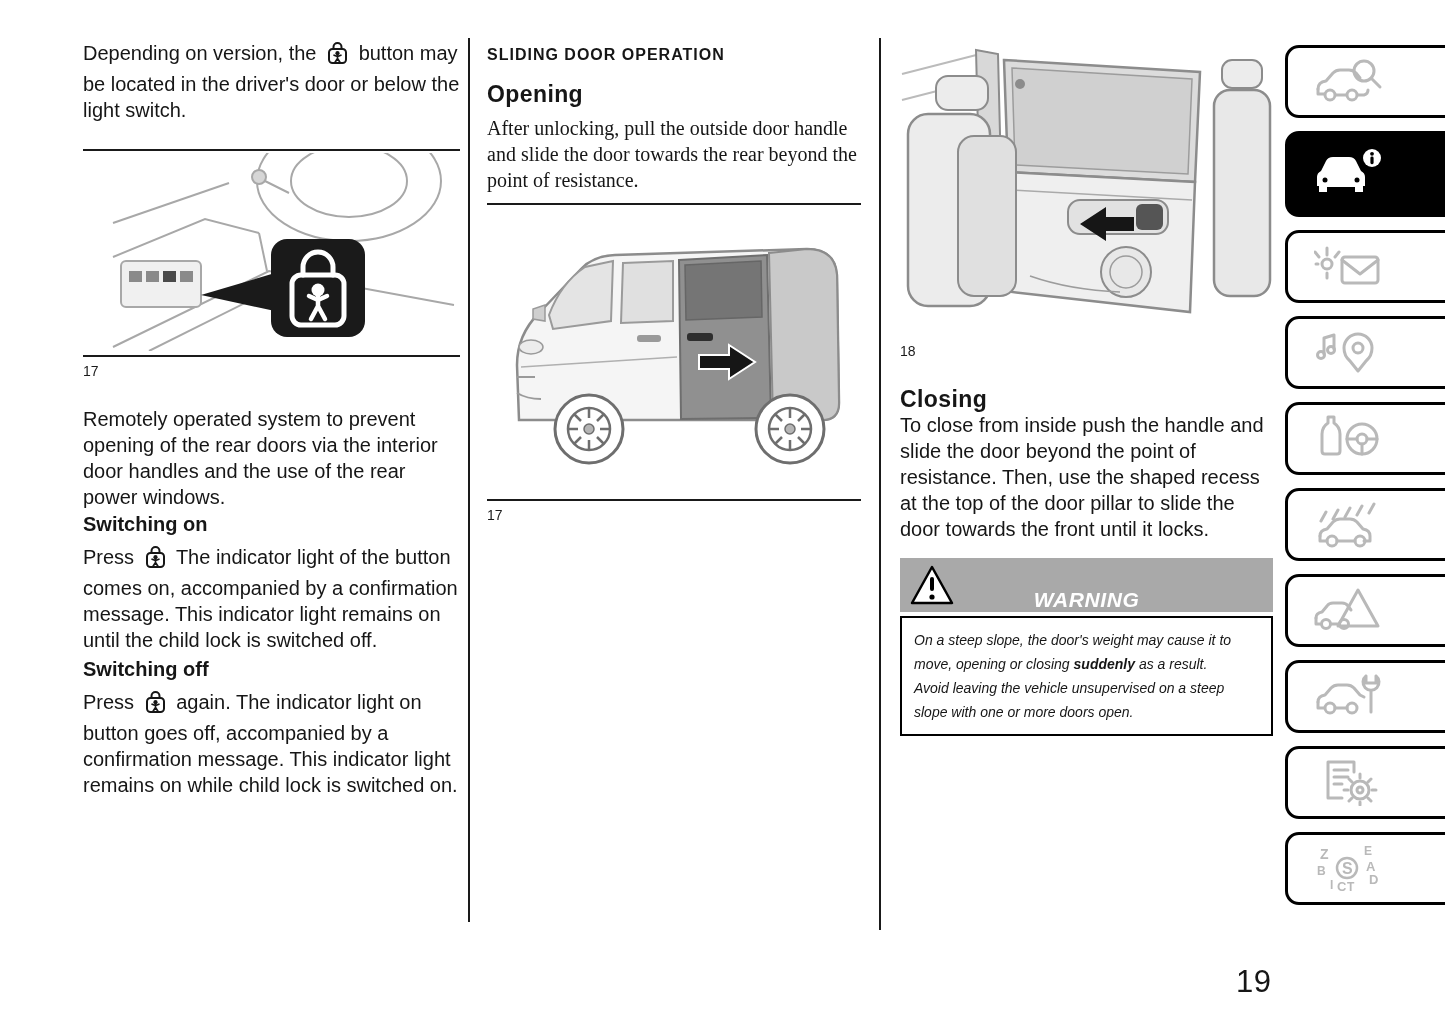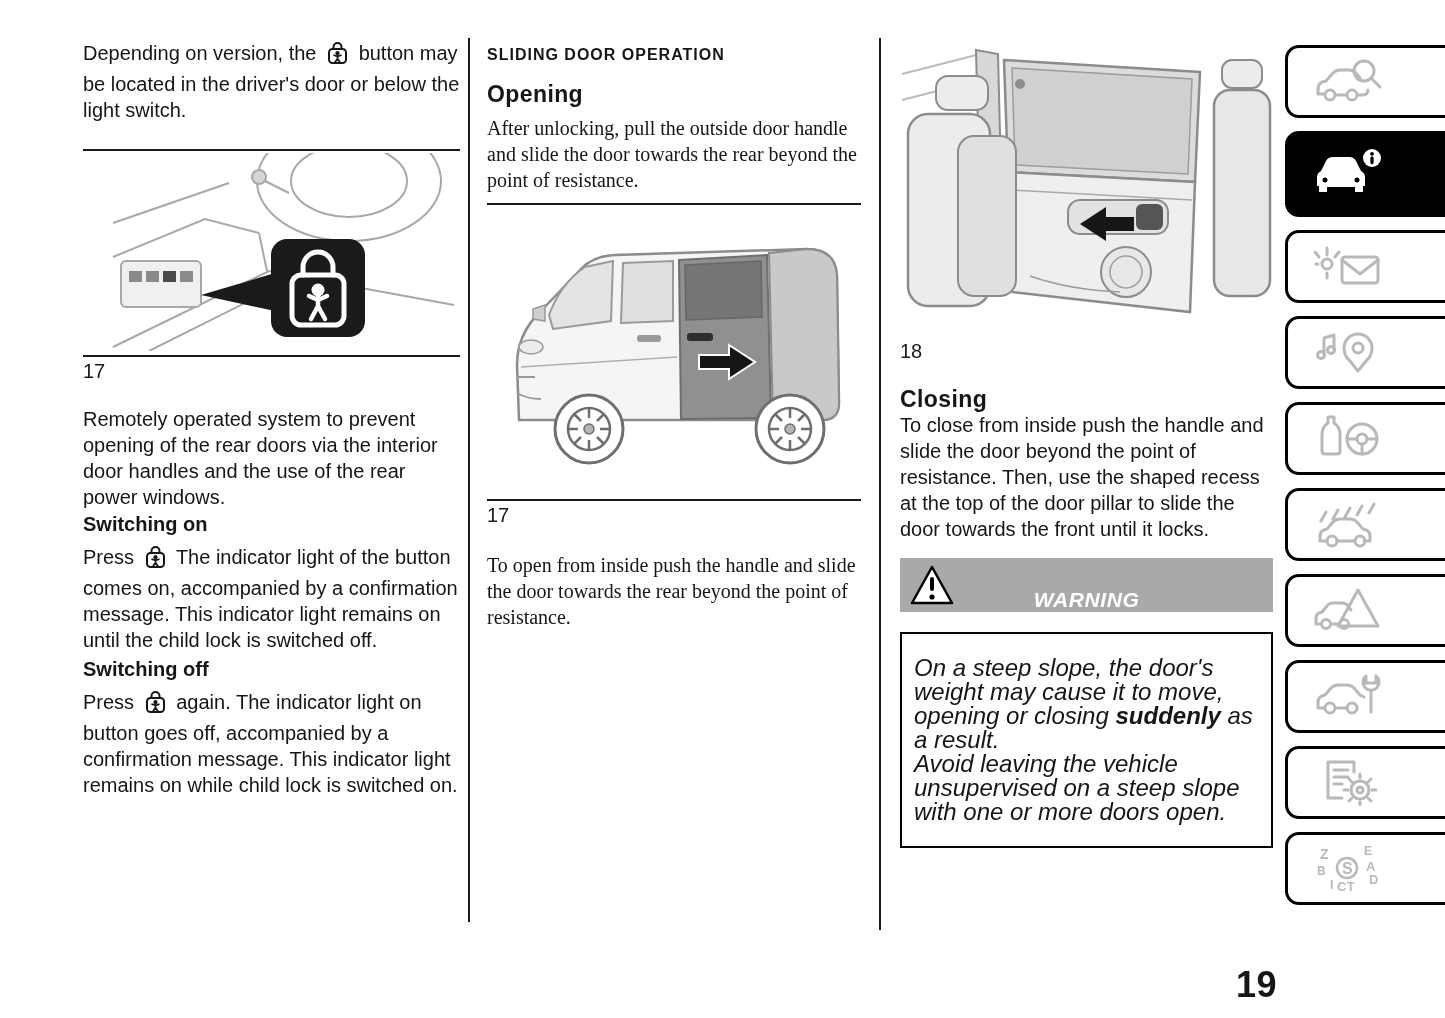--- a/index.html
+++ b/index.html
@@ -13,21 +13,21 @@
   #col-mid   { left:487px; width:374px; }
   #col-right { left:900px; width:373px; top:38px; }
   .vdivider { position:absolute; width:2px; background:#1a1a1a; top:38px; }
   #divider1 { left:468px; height:884px; }
   #divider2 { left:879px; height:892px; }
 
   p.body { font-size:20px; line-height:26px; }
   .rule { height:2px; background:#1a1a1a; }
   .figure { margin-top:2px; }
   .figure.inset { padding-left:26px; }
-  .figcaption { font-size:20px; line-height:18px; margin-top:5px; color:#1a1a1a; }
+  .figcaption { font-size:14px; line-height:18px; margin-top:5px; color:#1a1a1a; }
 
   h1.section { font-size:16px; line-height:29px; font-weight:bold; letter-spacing:1px; max-width:310px; }
   h2.sub { font-size:23px; line-height:26px; font-weight:bold; letter-spacing:0.4px; margin-top:12px; }
   h3.inline-head { font-size:20px; line-height:24px; font-weight:bold; margin-top:2px; }
 
   #col-left .rule.above-fig { margin-top:26px; }
   p.after-caption { margin-top:26px; }
   p.after-head { margin-top:8px; }
   #col-mid h2.sub { margin-top:12px; }
   #col-mid p.body { margin-top:8px;font-family:Liberation Serif, serif; }
@@ -39,33 +39,33 @@
 
   .inline-icon { display:inline-block; vertical-align:-5px; margin:0 4px; }
 
   .warning-bar {
     height:54px; background:#a9a9a9; margin-top:16px;
     display:flex; align-items:flex-end; justify-content:center; position:relative;
   }
   .warning-bar .tri { position:absolute; left:8px; top:5px; }
   .warning-label { color:#ffffff; font-weight:bold; font-style:italic; font-size:21px; letter-spacing:0.6px; }
   .warning-box {
-    border:2px solid #000; margin-top:20px; padding:22px 12px;
-    font-style:italic; font-size:24px; line-height:24px;
+    border:2px solid #000; margin-top:4px; padding:10px 12px;
+    font-style:italic; font-size:14px; line-height:24px;
   }
 
   .sidebar { position:absolute; left:1285px; top:45px; width:160px; }
   .side-btn {
     width:176px; height:73px; border:3px solid #000; border-radius:14px;
     display:flex; align-items:center; justify-content:flex-start; padding-left:26px;
     margin-bottom:13px; background:#fff;
   }
   .side-btn.active { background:#000; height:86px; }
 
-  .page-number { position:absolute; left:1236px; top:964px; font-size:36px; font-weight:bold; letter-spacing:0.5px; }
+  .page-number { position:absolute; left:1236px; top:964px; font-size:31px; font-weight:normal; letter-spacing:0.5px; }
 
   svg text { font-family:"Liberation Sans", sans-serif; }
 </style>
 </head>
 <body>
 
 <div class="col" id="col-left">
 
   <p class="body">
     <span>Depending on version, the</span>
@@ -184,21 +184,20 @@
         <path d="M303,201 v10 M303,233 v10 M282,222 h10 M314,222 h10 M288,207 l7,7 M311,230 l7,7 M318,207 l-7,7 M295,230 l-7,7" stroke-width="2.5" fill="none"></path>
         <circle cx="303" cy="222" r="5" fill="#b5b5b5" stroke-width="1.5"></circle>
       </g>
       <path d="M212,148 h30 v-10 l26,17 -26,17 v-10 h-30 z" fill="#161616" stroke="#ffffff" stroke-width="2"></path>
     </svg>
   </div>
 
   <div class="rule"></div>
   <div class="figcaption">17</div>
 
-  <p class="body inside">To open from inside push the handle and slide the door towards the rear beyond the point of resistance.</p>
 </div>
 
 <div class="vdivider" id="divider2"></div>
 
 <div class="col" id="col-right">
 
   <div class="figure">
     <svg width="373" height="293" viewBox="0 0 373 293">
       <path d="M2,34 L88,12 M2,60 L80,40" stroke="#bbbbbb" stroke-width="2" fill="none"></path>
       <polygon points="76,10 98,14 104,254 82,250" fill="#d8d8d8" stroke="#8c8c8c" stroke-width="2"></polygon>

